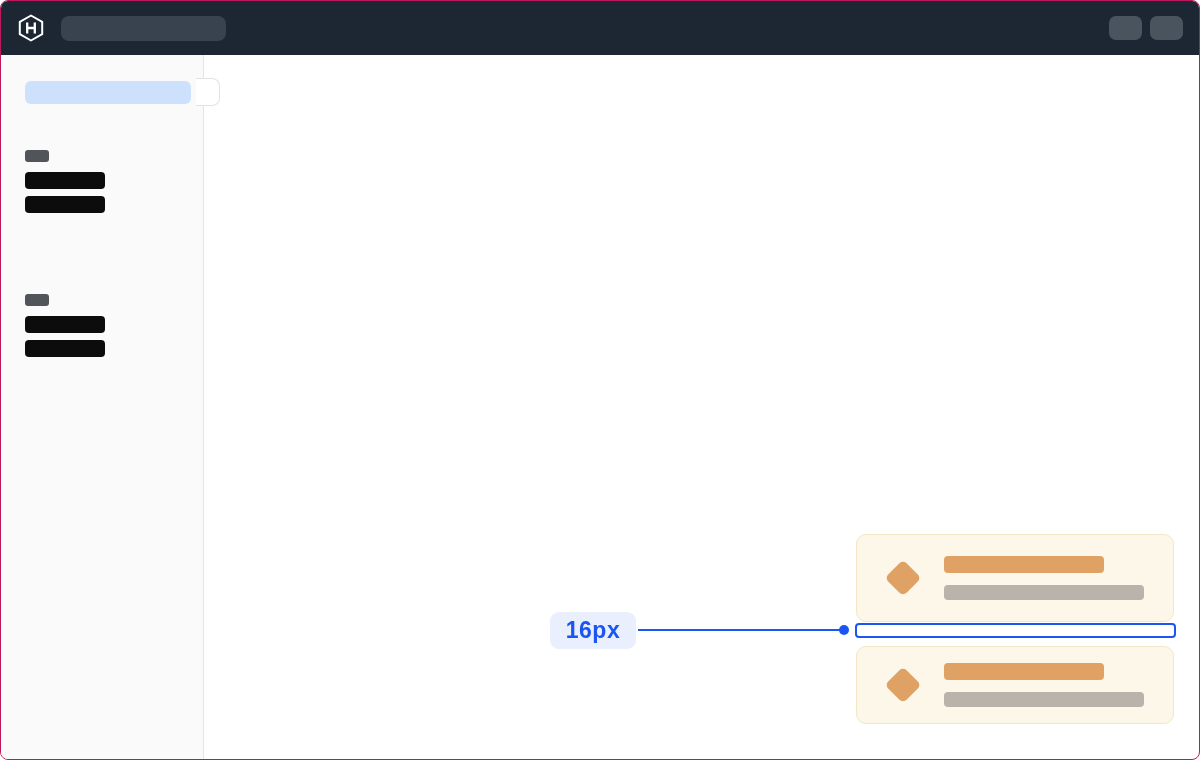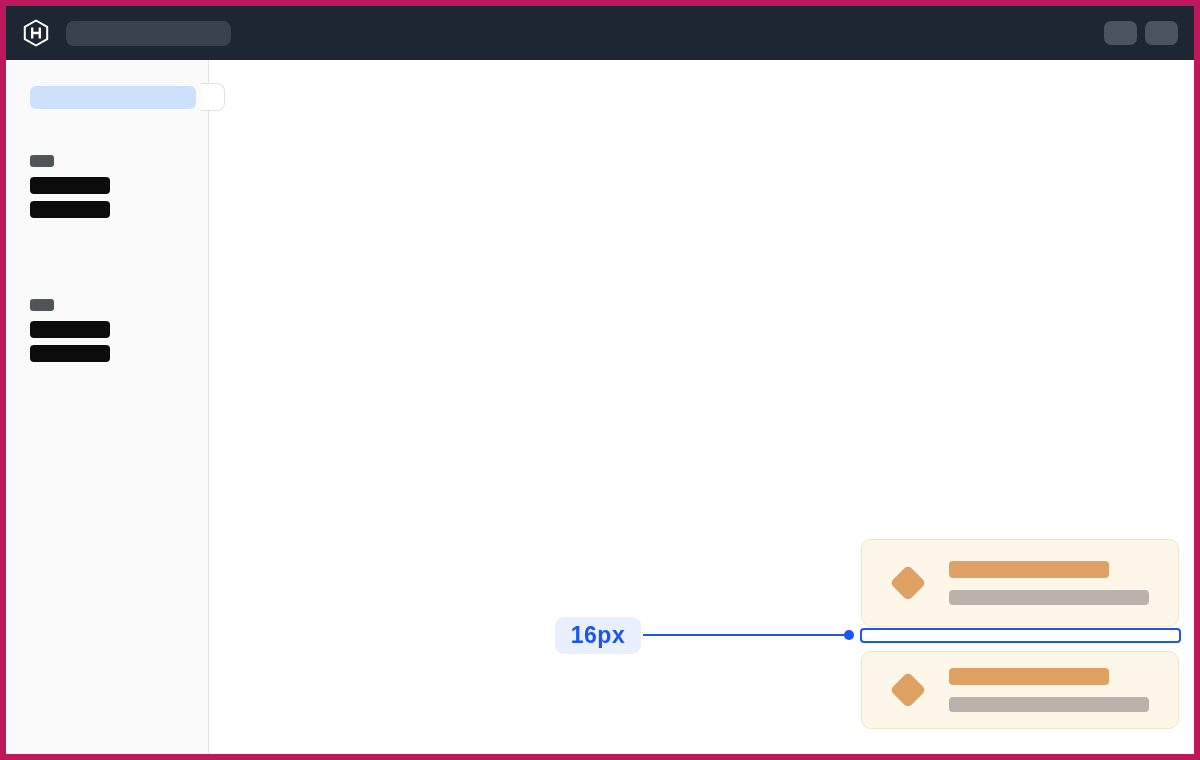--- a/index.html
+++ b/index.html
@@ -5,22 +5,22 @@
   * { margin: 0; padding: 0; box-sizing: border-box; }
   body {
     background: #ffffff;
     font-family: "Liberation Sans", sans-serif;
     width: 1200px; height: 760px;
   }
   .page {
     position: relative;
     width: 1200px; height: 760px;
     background: #ffffff;
-    border: 6px solid #be185d;
-    border-radius: 0;
+    border: 1px solid #be185d;
+    border-radius: 8px;
     overflow: hidden;
   }
 
   
   .topbar {
     position: absolute; left: 0; top: 0; right: 0; height: 54px;
     background: #1d2734;
     display: flex; align-items: center;
     padding: 0 16px;
   }

